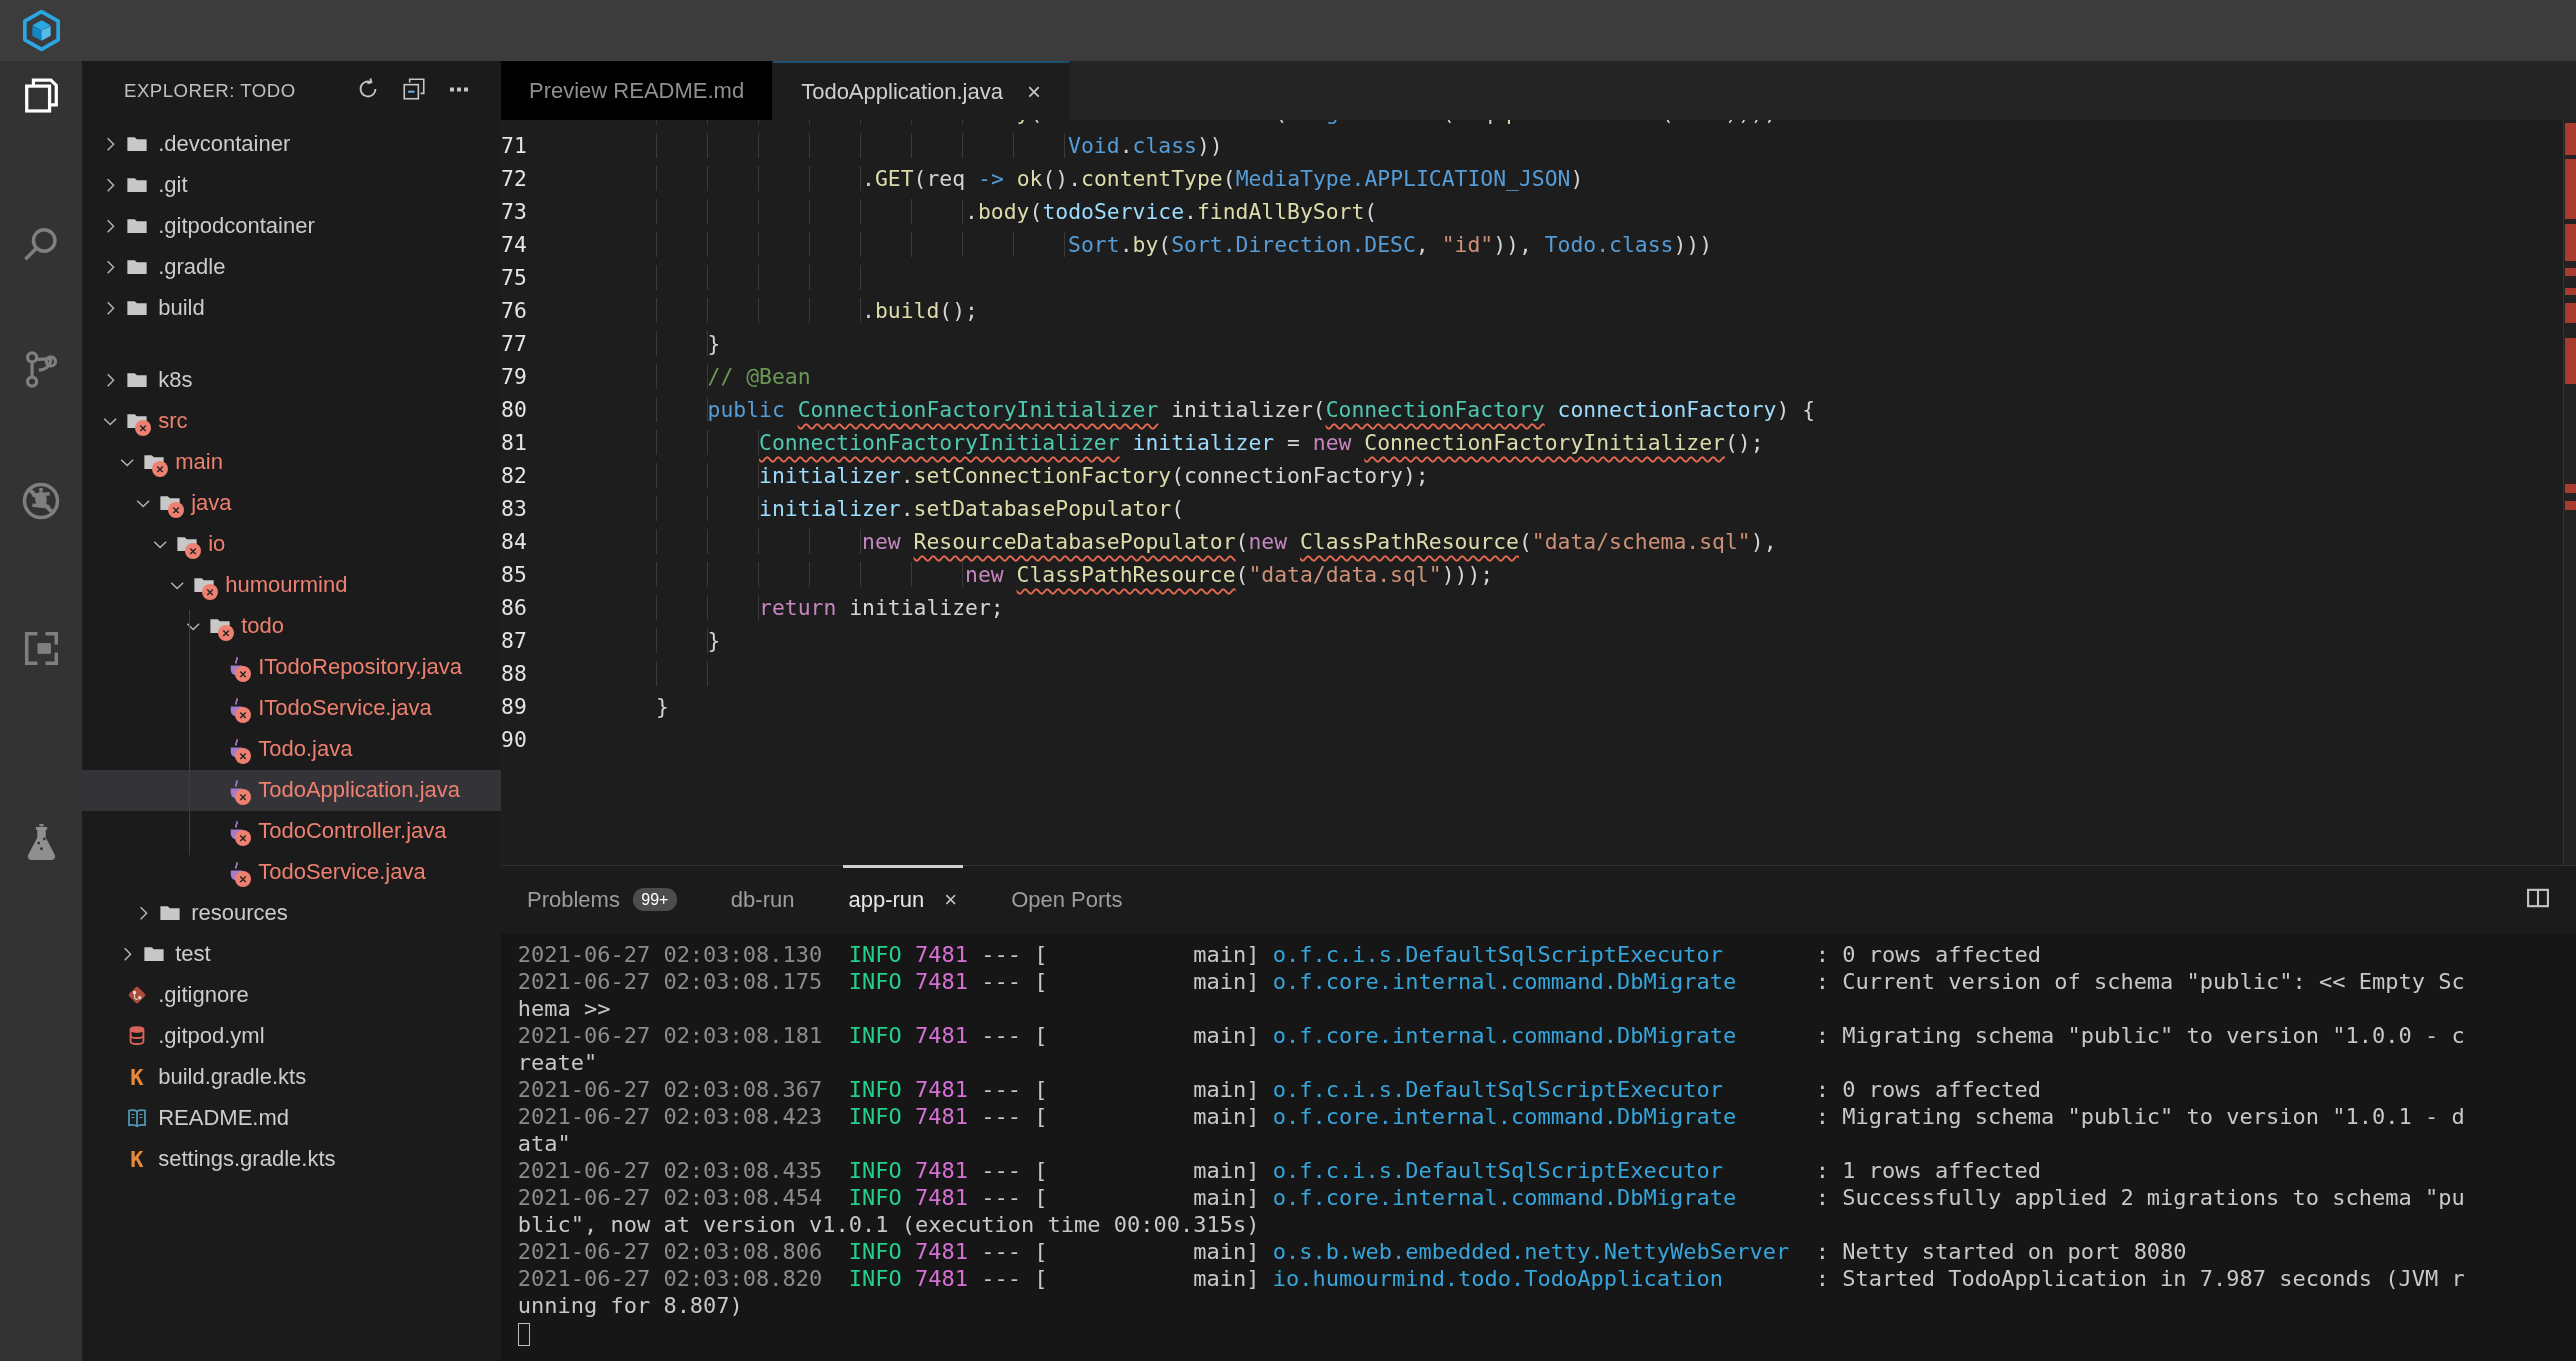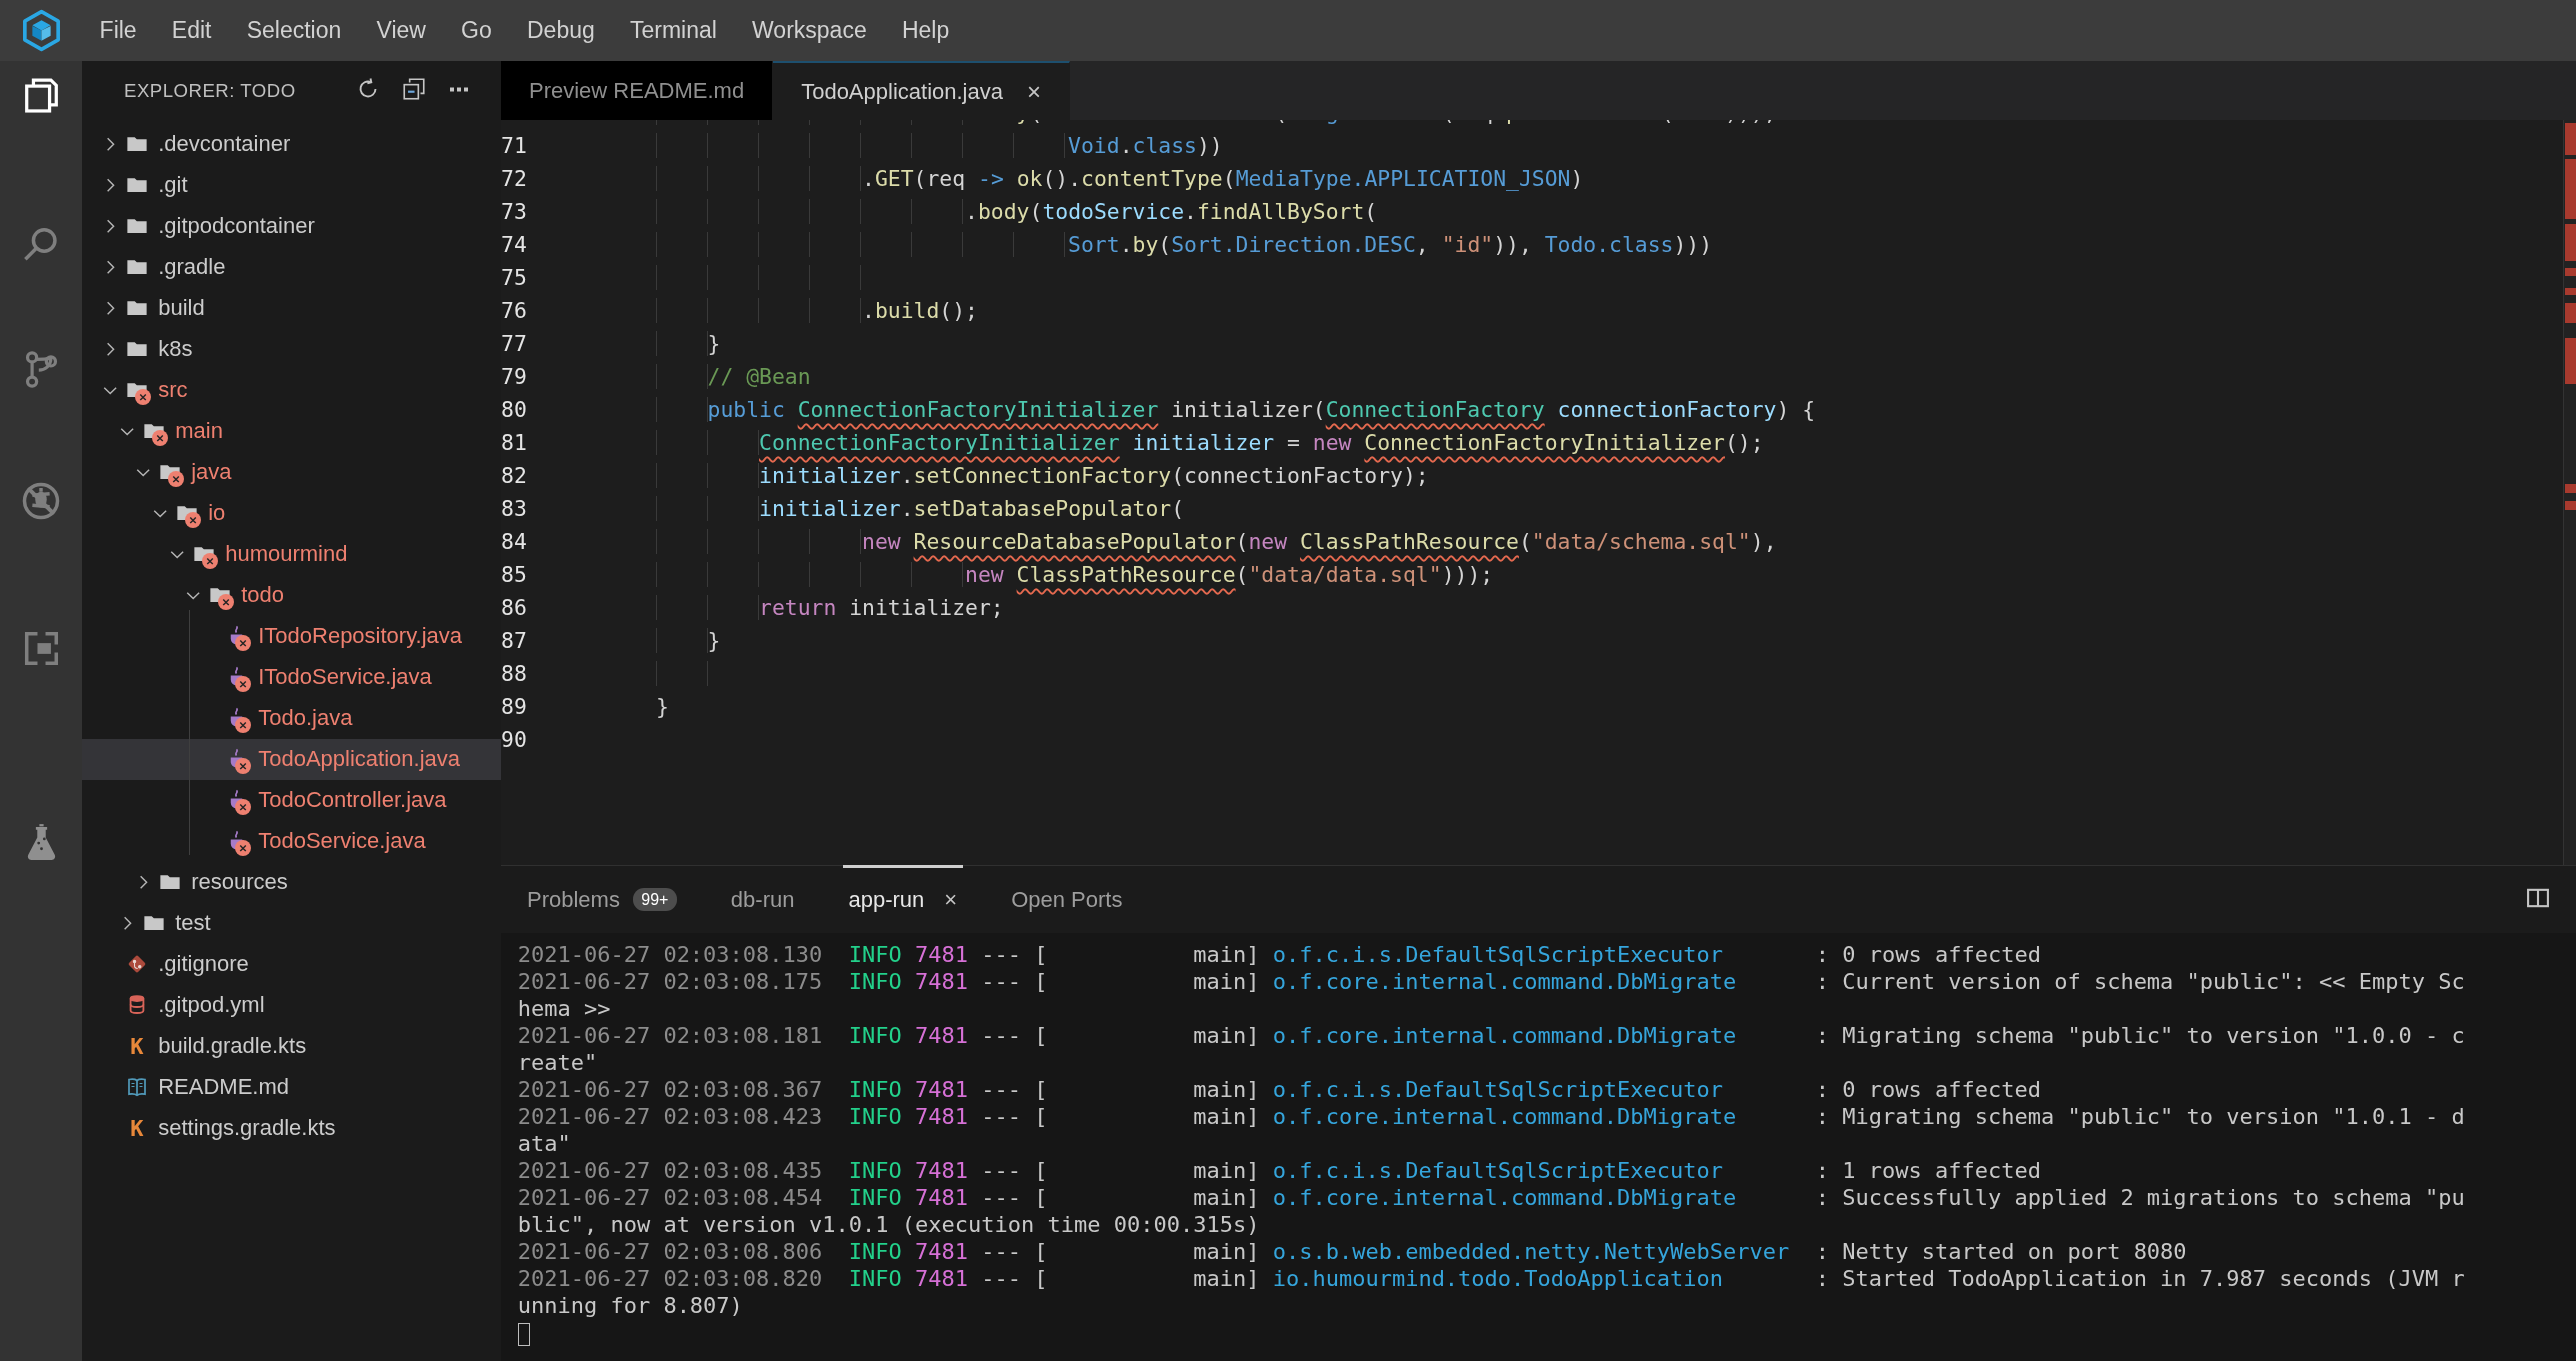--- a/index.html
+++ b/index.html
@@ -106,31 +106,20 @@
 
   <div class="menubar">
     <div class="logo-box">
       <svg width="43" height="43" viewBox="0 0 40 40">
         <path d="M20 2.5 35.5 11.3v17.4L20 37.5 4.5 28.7V11.3z" fill="none" stroke="#2aa7e4" stroke-width="3.4" stroke-linejoin="round"></path>
         <path d="M20 10.5l8.5 4.7-8.5 4.7-8.5-4.7z" fill="#2aa7e4"></path>
         <path d="M11.5 15.8v9l8.5 4.7v-9.5z" fill="#1487c4"></path>
         <path d="M28.5 15.8v9l-8.5 4.7v-9.5z" fill="#55bcea"></path>
       </svg>
     </div>
-    <div class="menu-items" id="menu-items">
-        <div class="menu-item">File</div>
-        <div class="menu-item">Edit</div>
-        <div class="menu-item">Selection</div>
-        <div class="menu-item">View</div>
-        <div class="menu-item">Go</div>
-        <div class="menu-item">Debug</div>
-        <div class="menu-item">Terminal</div>
-        <div class="menu-item">Workspace</div>
-        <div class="menu-item">Help</div>
-      </div>
   </div>
 
   <div class="ide-body">
 
     <div class="activitybar">
       <div class="act-icon" style="height:149px">
         <svg width="43" height="43" viewBox="0 0 32 32" fill="none" stroke="#ffffff" stroke-width="2.4">
           <path d="M10 9V4.5h13l4 4V23h-5"></path>
           <rect x="5" y="9" width="17" height="18.5"></rect>
         </svg>
@@ -261,21 +250,21 @@
                 <path d="M9 5l7 7-7 7"></path>
               </svg>
             </span>
             <span class="ticon">
               <svg width="22" height="22" viewBox="0 0 24 24">
                 <path fill="#c8c8c8" d="M1.5 4.5h8l2.3 2.3h10.7v12.7H1.5z"></path>
               </svg>
             </span>
             <span class="tlabel">build</span>
           </div>
-          <div class="trow" style="padding-left: 15px;">
+          <div class="trow" style="padding-left: 15px; margin-top: 31px;">
             <span class="chev">
               <svg width="20.4" height="20.4" viewBox="0 0 24 24" fill="none" stroke="#b5b5b5" stroke-width="1.7">
                 <path d="M9 5l7 7-7 7"></path>
               </svg>
             </span>
             <span class="ticon">
               <svg width="22" height="22" viewBox="0 0 24 24">
                 <path fill="#c8c8c8" d="M1.5 4.5h8l2.3 2.3h10.7v12.7H1.5z"></path>
               </svg>
             </span>

